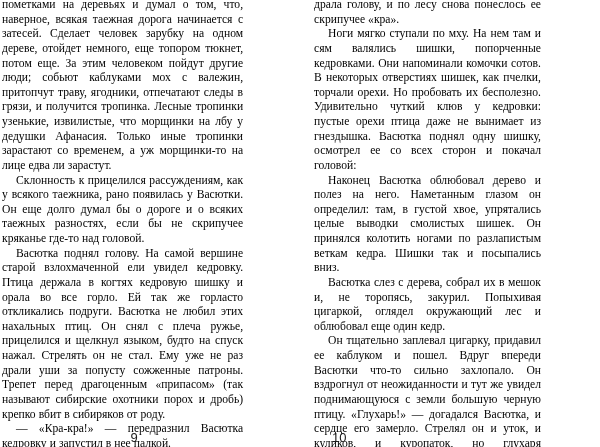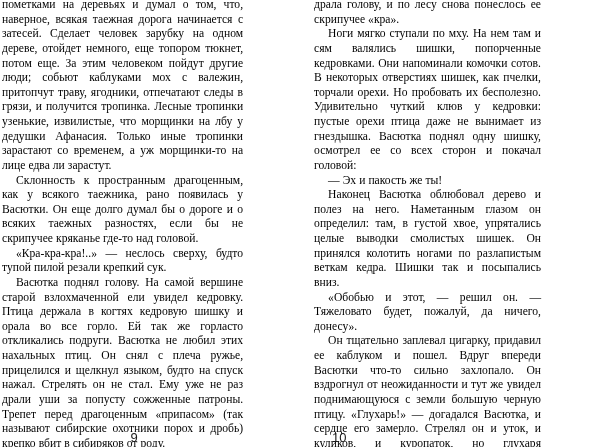--- a/index.html
+++ b/index.html
@@ -93,36 +93,34 @@
   }
 </style>
 </head>
 <body>
 
 <div class="spread">
 
   <div class="page page-left">
     <div class="textblock">
       <p class="cont">пометками на деревьях и думал о том, что, наверное, всякая таежная дорога начинается с затесей. Сделает человек зарубку на одном дереве, отойдет немного, еще топором тюкнет, потом еще. За этим человеком пойдут другие люди; собьют каблуками мох с валежин, притопчут траву, ягодники, отпечатают следы в грязи, и получится тропинка. Лесные тропинки узенькие, извилистые, что морщинки на лбу у дедушки Афанасия. Только иные тропинки зарастают со временем, а уж морщинки-то на лице едва ли зарастут.</p>
-      <p class="indent">Склонность к пространным драгоценным, как у всякого таежника, рано появилась у Васютки. Он еще долго думал бы о дороге и о всяких таежных разностях, если бы не скрипучее кряканье где-то над головой.</p>
-      <p class="indent">«Кра-кра-кра!..» — неслось сверху, будто тупой пилой резали крепкий сук.</p>
+      <p class="indent">Склонность к прицелился рассуждениям, как у всякого таежника, рано появилась у Васютки. Он еще долго думал бы о дороге и о всяких таежных разностях, если бы не скрипучее кряканье где-то над головой.</p>
       <p class="indent">Васютка поднял голову. На самой вершине старой взлохмаченной ели увидел кедровку. Птица держала в когтях кедровую шишку и орала во все горло. Ей так же горласто откликались подруги. Васютка не любил этих нахальных птиц. Он снял с плеча ружье, прицелился и щелкнул языком, будто на спуск нажал. Стрелять он не стал. Ему уже не раз драли уши за попусту сожженные патроны. Трепет перед драгоценным «припасом» (так называют сибирские охотники порох и дробь) крепко вбит в сибиряков от роду.</p>
       <p class="indent">— «Кра-кра!» — передразнил Васютка кедровку и запустил в нее палкой.</p>
 
     </div>
     <div class="folio folio-left">9</div>
   </div>
 
   <div class="gutter"></div>
 
   <div class="page page-right">
     <div class="textblock">
       <p class="cont">драла голову, и по лесу снова понеслось ее скрипучее «кра».</p>
       <p class="indent">Ноги мягко ступали по мху. На нем там и сям валялись шишки, попорченные кедровками. Они напоминали комочки сотов. В некоторых отверстиях шишек, как пчелки, торчали орехи. Но пробовать их бесполезно. Удивительно чуткий клюв у кедровки: пустые орехи птица даже не вынимает из гнездышка. Васютка поднял одну шишку, осмотрел ее со всех сторон и покачал головой:</p>
-      <p class="indent">— Эх и пакость же ты!</p>
       <p class="indent">Наконец Васютка облюбовал дерево и полез на него. Наметанным глазом он определил: там, в густой хвое, упрятались целые выводки смолистых шишек. Он принялся колотить ногами по разлапистым веткам кедра. Шишки так и посыпались вниз.</p>
-      <p class="indent">«Обобью и этот, — решил он. — Тяжеловато будет, пожалуй, да ничего, донесу».</p>
+      <p class="indent">Васютка слез с дерева, собрал их в мешок и, не торопясь, закурил. Попыхивая цигаркой, оглядел окружающий лес и облюбовал еще один кедр.</p>
       <p class="indent">Он тщательно заплевал цигарку, придавил ее каблуком и пошел. Вдруг впереди Васютки что-то сильно захлопало. Он вздрогнул от неожиданности и тут же увидел поднимающуюся с земли большую черную птицу. «Глухарь!» — догадался Васютка, и сердце его замерло. Стрелял он и уток, и куликов, и куропаток, но глухаря подстрелить ему еще не доводилось.</p>
     </div>
     <div class="folio folio-right">10</div>
   </div>
 
 </div>
 
 </body></html>

